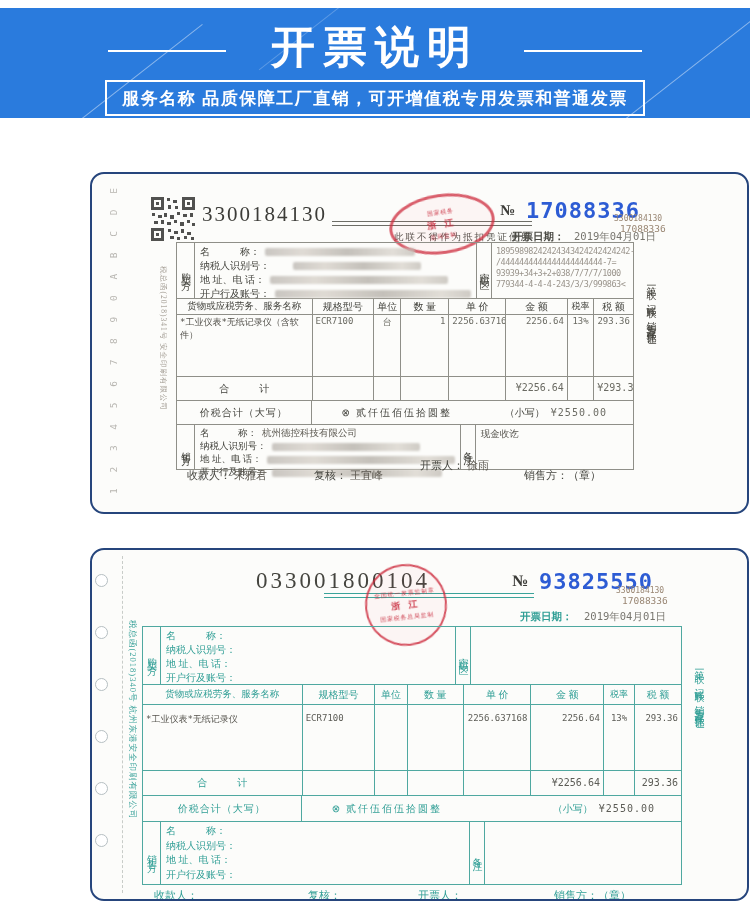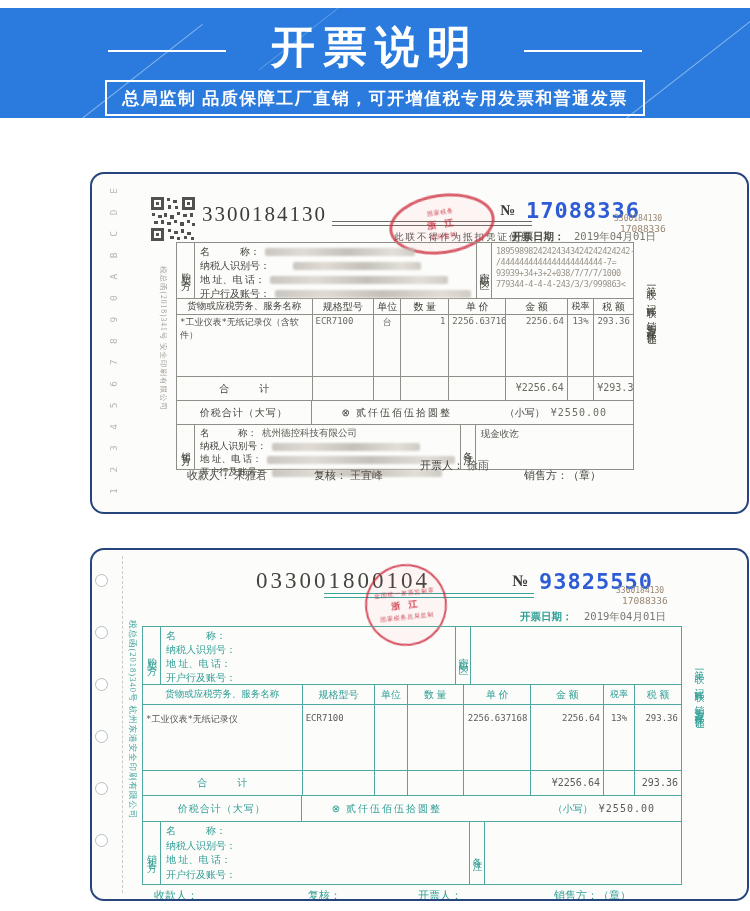--- a/index.html
+++ b/index.html
@@ -76,21 +76,21 @@
 <div class="page">
 
   <div class="hdr">
     <div class="diag" style="width:260px;left:-30px;top:96px;transform:rotate(-38deg);"></div>
     <div class="diag" style="width:260px;left:560px;top:60px;transform:rotate(-38deg);"></div>
     <div class="diag" style="width:180px;left:240px;top:6px;transform:rotate(-38deg);opacity:.5;"></div>
     <div class="hdr-title">开票说明</div>
     <div class="hline" style="left:108px;width:118px;"></div>
     <div class="hline" style="left:524px;width:118px;"></div>
     <div class="sub-box">
-      <span>总局监制 品质保障工厂直销，可开增值税专用发票和普通发票</span>
+      <span>服务名称 品质保障工厂直销，可开增值税专用发票和普通发票</span>
     </div>
   </div>
 
   <div class="card card1">
     <div class="inv inv1">
 
       <div class="vup" style="left:16px;top:320px;font-size:9.5px;letter-spacing:5px;color:#b7b5b0;font-family:'DejaVu Sans Mono',monospace;">1 2 3 4 5 6 7 8 9 0 A B C D E F G H I J K</div>
       <div class="vdown" style="left:76px;top:92px;font-size:7.5px;color:#a39d94;filter:blur(.4px);letter-spacing:1px;">税总函(2018)341号 安全印刷有限公司</div>
 
       <svg class="qr" style="left:58px;top:22px;" width="46" height="46" viewBox="0 0 46 46">

